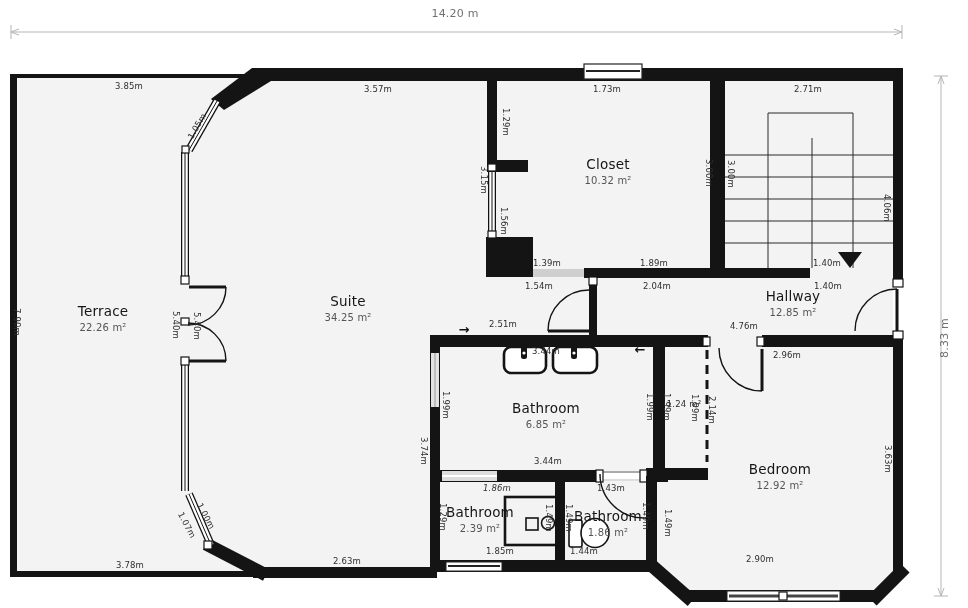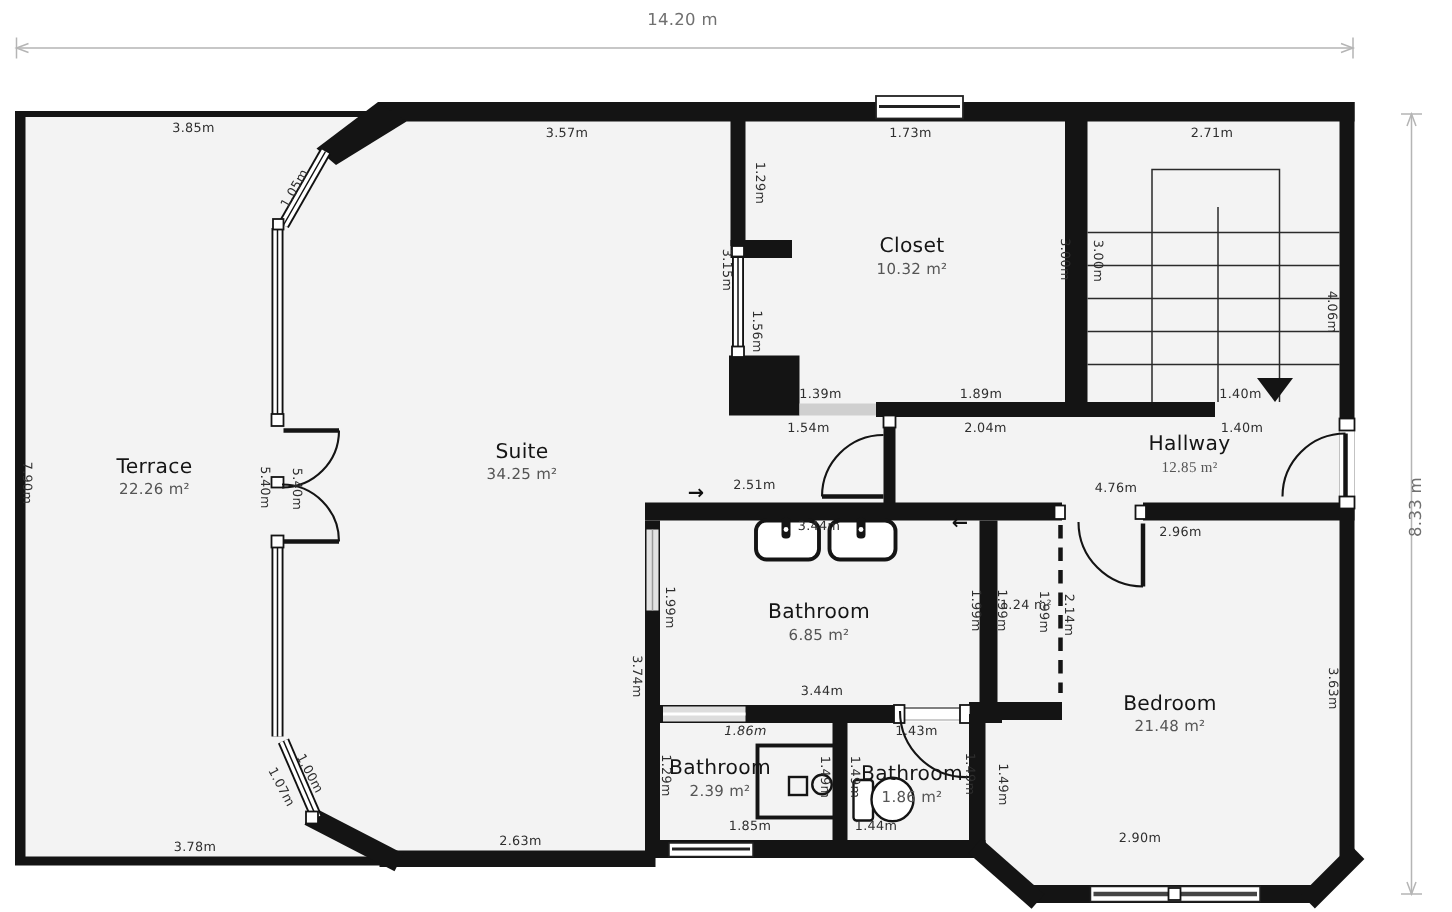--- a/index.html
+++ b/index.html
@@ -209,29 +209,29 @@
   <span class="lbl dim-big" style="left:944px;top:338px;transform:translate(-50%,-50%) rotate(-90deg)">8.33 m</span>
 
   <div id="rooms-layer">
       <span class="lbl room-name" style="left: 103px; top: 311px;">Terrace</span>
       <span class="lbl room-area" style="left: 103px; top: 327px;">22.26 m²</span>
       <span class="lbl room-name" style="left: 348px; top: 301px;">Suite</span>
       <span class="lbl room-area" style="left: 348px; top: 317px;">34.25 m²</span>
       <span class="lbl room-name" style="left: 608px; top: 164px;">Closet</span>
       <span class="lbl room-area" style="left: 608px; top: 180px;">10.32 m²</span>
       <span class="lbl room-name" style="left: 793px; top: 296px;">Hallway</span>
-      <span class="lbl room-area" style="left: 793px; top: 312px; font-family: Liberation Serif, serif;">12.85 m²</span>
+      <span class="lbl room-area" style="left: 793px; top: 312px;">12.85 m²</span>
       <span class="lbl room-name" style="left: 546px; top: 408px;">Bathroom</span>
       <span class="lbl room-area" style="left: 546px; top: 424px;">6.85 m²</span>
       <span class="lbl room-name" style="left: 480px; top: 512px;">Bathroom</span>
       <span class="lbl room-area" style="left: 480px; top: 528px;">2.39 m²</span>
       <span class="lbl room-name" style="left: 608px; top: 516px;">Bathroom</span>
       <span class="lbl room-area" style="left: 608px; top: 532px; text-align: right;">1.86 m²</span>
       <span class="lbl room-name" style="left: 780px; top: 469px;">Bedroom</span>
-      <span class="lbl room-area" style="left: 780px; top: 485px;">21.48 m²</span>
+      <span class="lbl room-area" style="left: 780px; top: 485px;">12.92 m²</span>
     </div>
   <div id="dims-layer">
       <span class="lbl " style="left: 129px; top: 86px;">3.85m</span>
       <span class="lbl " style="left: 378px; top: 89px;">3.57m</span>
       <span class="lbl " style="left: 607px; top: 89px;">1.73m</span>
       <span class="lbl " style="left: 808px; top: 89px;">2.71m</span>
       <span class="lbl " style="left: 197px; top: 126px; transform: translate(-50%, -50%) rotate(-60deg);">1.05m</span>
       <span class="lbl " style="left: 506px; top: 122px; transform: translate(-50%, -50%) rotate(90deg);">1.29m</span>
       <span class="lbl " style="left: 484px; top: 180px; transform: translate(-50%, -50%) rotate(90deg);">3.15m</span>
       <span class="lbl " style="left: 504px; top: 221px; transform: translate(-50%, -50%) rotate(90deg);">1.56m</span>

